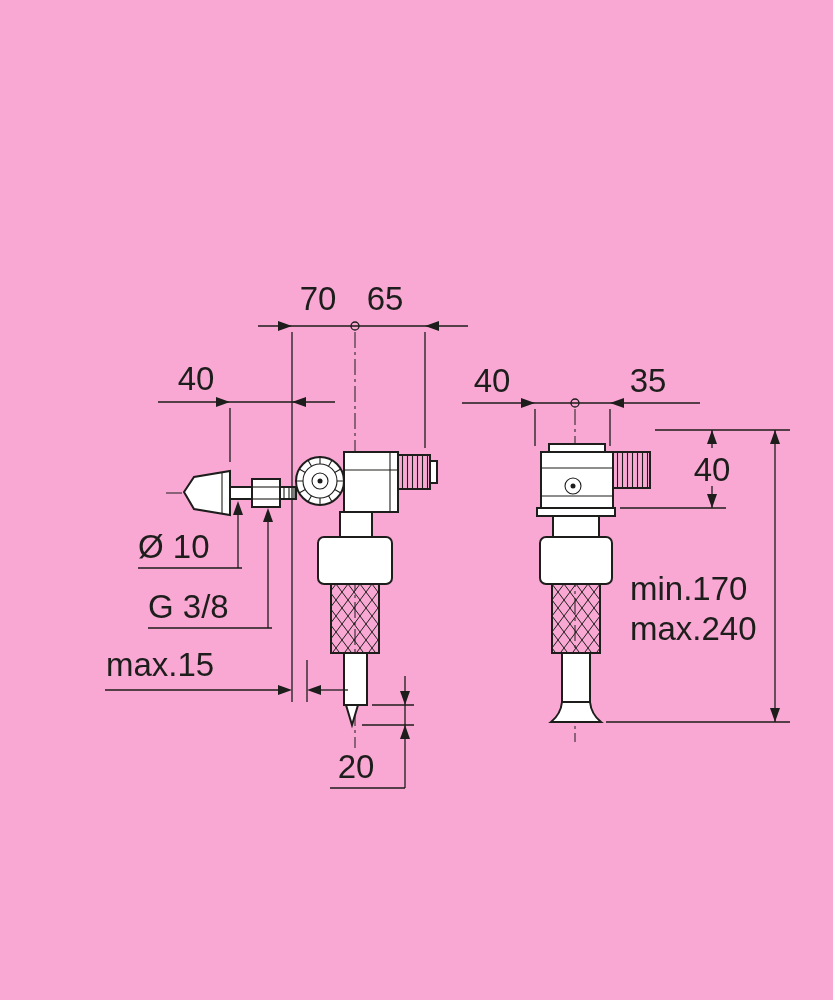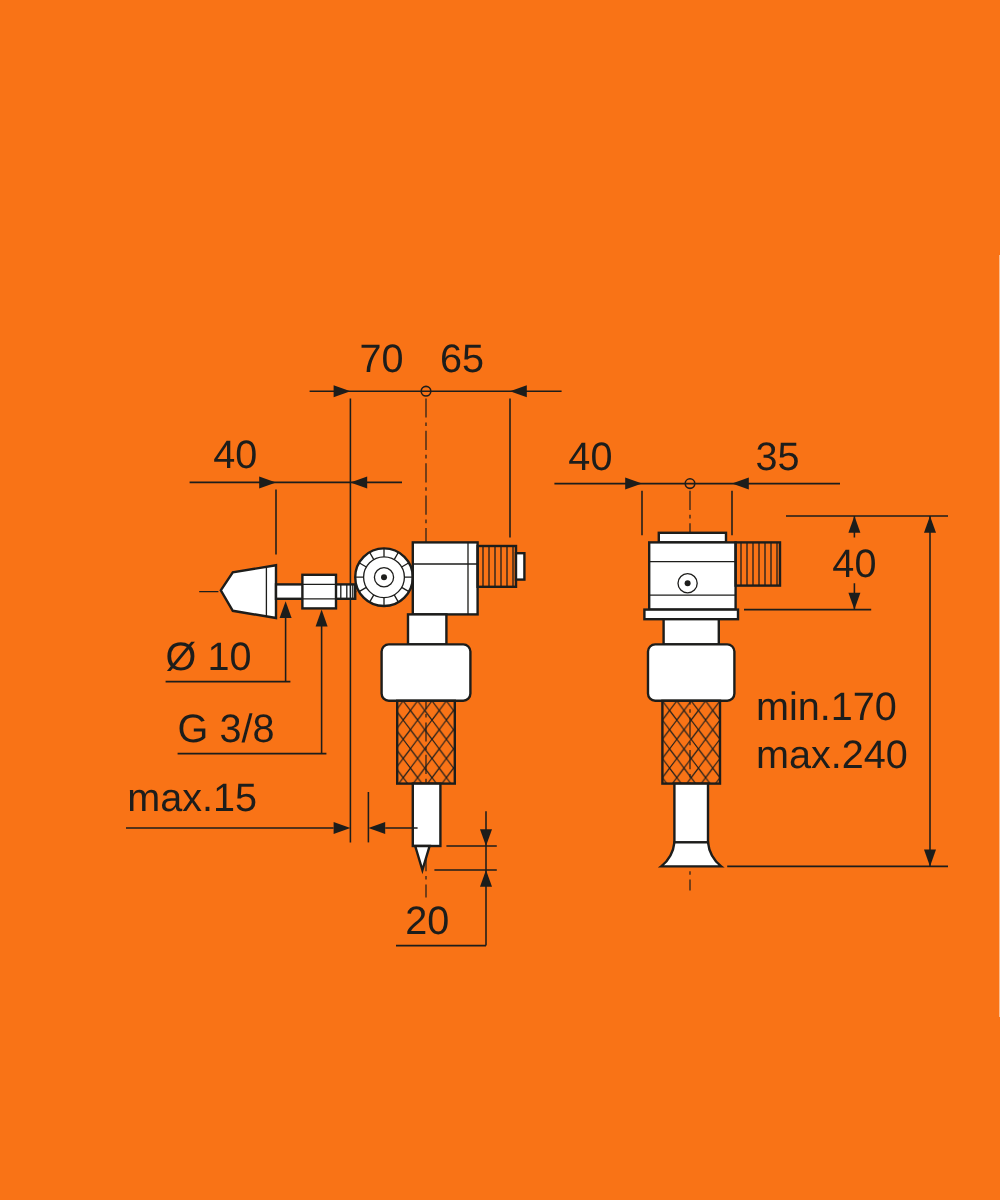--- a/index.html
+++ b/index.html
@@ -1,19 +1,19 @@
 <!DOCTYPE html>
 <html><head>
 <meta charset="utf-8">
 <style>
   html,body{margin:0;padding:0;background:#fff;}
   .canvas{
     position:relative;
     width:833px;height:1000px;
-    background:#f97316;
+    background:#f9a8d4;
     font-family:"Liberation Sans", sans-serif;
     overflow:hidden;
   }
   svg{position:absolute;left:0;top:0;}
   text{
     font-family:"Liberation Sans", sans-serif;
     font-size:33px;
     fill:#1d1d1b;
   }
   .thickw{stroke:#1d1d1b;stroke-width:2;fill:#fff;}

